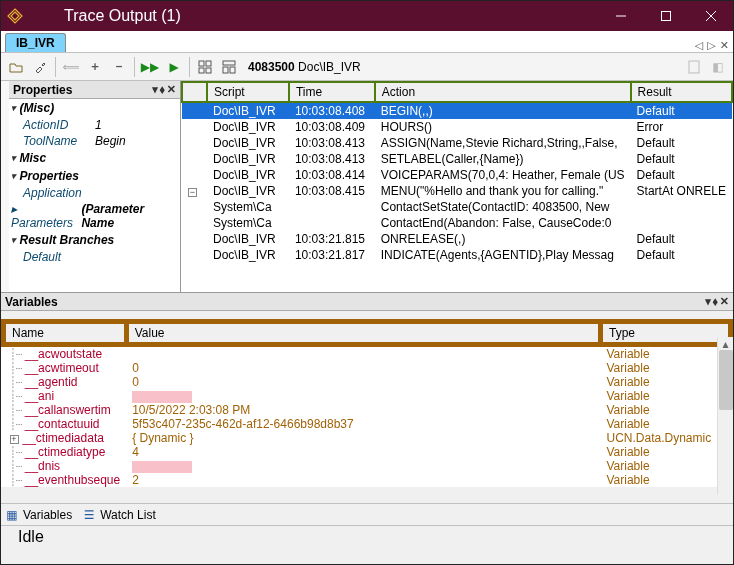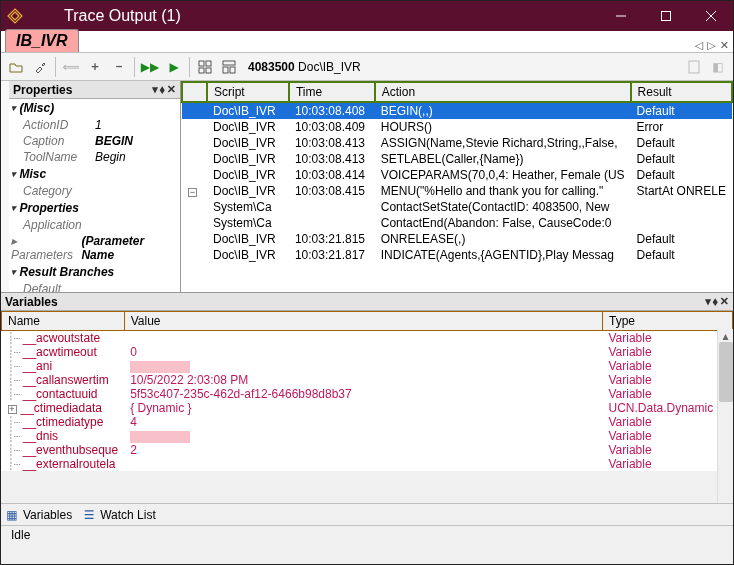--- a/index.html
+++ b/index.html
@@ -3,59 +3,59 @@
 <meta charset="utf-8">
 <style>
 * { box-sizing: border-box; margin: 0; padding: 0; font-family: "Segoe UI", Tahoma, sans-serif; font-size: 12px; }
 body { background: #f0f0f0; width: 734px; height: 565px; border: 1px solid #222; display: flex; flex-direction: column; overflow: hidden; }
 .titlebar { background: #5a0f2e; color: #fff; height: 30px; display: flex; align-items: center; padding-left: 6px; }
 .titlebar .icon { width: 16px; height: 16px; margin-right: 6px; color: #e8b030; }
 .titlebar .title { flex: 1; font-size: 16px; margin-left: 35px; }
 .winbtn { width: 45px; height: 30px; display: flex; align-items: center; justify-content: center; color: #fff; }
 .winbtn svg { pointer-events:none }
 .tabstrip { background: #fff; border-bottom: 1px solid #c0c0c0; height: 22px; display: flex; align-items: flex-end; padding-left: 4px; }
-.tab { background: #fca5a5; border: 1px solid #888; border-bottom: none; padding: 2px 10px; font-size: 16px; font-weight: bold; border-radius: 3px 3px 0 0; font-style: italic; }
+.tab { background: #7dd3fc; border: 1px solid #888; border-bottom: none; padding: 2px 10px; font-size: 12px; font-weight: bold; border-radius: 3px 3px 0 0; }
 .tabstrip .tabctrl { margin-left: auto; display:flex; gap:4px; padding-right:4px; align-items:center; }
 .tabstrip .tabctrl span { color:#555; font-size:11px; }
 .toolbar { background: #f4f4f4; border-bottom: 1px solid #c0c0c0; height: 28px; display: flex; align-items: center; padding: 0 4px; gap: 2px; }
 .tbtn { width: 22px; height: 22px; display: flex; align-items: center; justify-content: center; color: #555; border-radius:2px; }
 .tbtn.green { color: #1a8a1a; }
 .tsep { width:1px; height:20px; background:#c0c0c0; margin:0 2px;}
 .crumb { margin-left: 6px; font-size: 12px; }
 .crumb b { font-weight: bold; }
 .toolbar .right { margin-left:auto; display:flex; gap:2px;}
 .middle { display: flex; height: 212px; border-bottom: 1px solid #999; background:#fff;}
 .props { width: 180px; border-right: 1px solid #999; display:flex; flex-direction:column; background:#f8f8f8;padding-left:8px;}
 .panelhead { background: #e4e4e4; border-bottom: 1px solid #aaa; height: 18px; display: flex; align-items: center; padding: 0 4px; font-size: 11px; font-weight: bold; }
 .panelhead .ctrls { margin-left:auto; display:flex; gap:2px; align-items:center;}
 .panelhead .ctrls span { font-size:11px; color:#333; }
 .propgrid { flex:1; overflow:auto; font-size:11px; background:#fff;font-style:italic;}
 .pgrow { display:flex; padding:1px 2px 1px 14px; }
-.pgrow .k { width: 72px; color:#737373;}
+.pgrow .k { width: 72px; color:#0c4a6e;}
 .pgrow .v { color:#000;}
 .pghead { font-weight:bold; color:#000; padding:2px 2px 2px 2px; display:flex; align-items:center;}
 .pghead::before { content:"▾"; font-size:9px; margin-right:4px; color:#333;}
 .trace { flex:1; overflow:auto; }
 table.tr { width:100%; border-collapse: collapse; font-size:12px; }
 table.tr th { text-align:left; font-weight:normal; background:#f0f0f0; border:2px solid #4d7c0f; padding:2px 6px; position:sticky; top:0;}
 table.tr td { padding:1px 6px; white-space:nowrap; overflow:hidden; }
 table.tr tr.sel td { background:#1a6fd8; color:#fff; }
 .exp { display:inline-block; width:9px; height:9px; border:1px solid #888; text-align:center; line-height:7px; font-size:9px; margin-right:4px; color:#444;}
-.vars { display:flex; flex-direction:column; height: 232px; }
+.vars { display:flex; flex-direction:column; height: 232px; gap: 8px; }
 .vars .grid { flex:1; overflow:auto; background:#fff;}
 table.vg { width:100%; border-collapse:collapse; font-size:12px;}
-table.vg th { text-align:left; font-weight:normal; background:#f0f0f0; border:1px solid #a16207; padding:2px 6px;}
-table.vg td { padding:0 6px; color:#be185d; white-space:nowrap;}
+table.vg th { text-align:left; font-weight:normal; background:#f0f0f0; border:5px solid #a16207; padding:2px 6px;}
+table.vg td { padding:0 6px; color:#a16207; white-space:nowrap;}
 table.vg td.n { color:#b00030; }
 .tree { color:#999; font-family:monospace; font-size:11px; padding-right:2px;}
 .redact { display:inline-block; width:60px; height:12px; background:#f8c0c8; vertical-align:middle;}
 .bottabs { height:22px; background:#f0f0f0; border-top:1px solid #c0c0c0; display:flex; align-items:center; padding:0 4px; gap:10px;}
 .bottab { display:flex; align-items:center; gap:4px; font-size:12px;}
 .bottab .ic { width:14px; height:14px; display:inline-flex; align-items:center; justify-content:center; color:#2a5aa0;}
-.status { height:20px; background:#f0f0f0; border-top:1px solid #c0c0c0; padding:2px 10px; font-size:12px;}
+.status { height:20px; background:#f0f0f0; border-top:1px solid #c0c0c0; padding:2px 17px; font-size:16px;}
 .scrolltrack { position:absolute; right:0; top:18px; bottom:0; width:16px; background:#f0f0f0; border-left:1px solid #ddd;}
 .scrollthumb { width:14px; margin:1px; background:#c8c8c8; border-radius:2px;}
 .varwrap { position:relative; flex:1; overflow:hidden;}
 </style>
 </head>
 <body>
 
 <div class="titlebar">
   <span class="icon">
     <svg viewBox="0 0 16 16" width="16" height="16">
@@ -149,31 +149,24 @@
           <span>✕</span>
         </div>
     </div>
     <div class="propgrid">
       <div class="pghead">(Misc)</div>
       <div class="pgrow">
           <span class="k">ActionID</span>
           <span class="v">1</span>
         </div>
       <div class="pgrow">
-          <span class="k">Caption</span>
-          <span class="v" style="font-weight:bold">BEGIN</span>
-        </div>
-      <div class="pgrow">
           <span class="k">ToolName</span>
           <span class="v">Begin</span>
         </div>
       <div class="pghead">Misc</div>
-      <div class="pgrow">
-          <span class="k">Category</span>
-        </div>
       <div class="pghead">Properties</div>
       <div class="pgrow">
           <span class="k">Application</span>
         </div>
       <div class="pgrow">
           <span class="k r" style="margin-left:-12px">▸ <span>Parameters</span></span>
           <span class="v" style="font-weight:bold">(Parameter Name</span>
         </div>
       <div class="pghead">Result Branches</div>
       <div class="pgrow">
@@ -292,20 +285,25 @@
               <td class="n"><span class="tree">┊┈</span>__acwoutstate</td>
               <td></td>
               <td>Variable</td>
             </tr>
             <tr>
               <td class="n"><span class="tree">┊┈</span>__acwtimeout</td>
               <td>0</td>
               <td>Variable</td>
             </tr>
             <tr>
+              <td class="n"><span class="tree">┊┈</span>__agentid</td>
+              <td>0</td>
+              <td>Variable</td>
+            </tr>
+            <tr>
               <td class="n"><span class="tree">┊┈</span>__ani</td>
               <td><span class="redact"></span></td>
               <td>Variable</td>
             </tr>
             <tr>
               <td class="n"><span class="tree">┊┈</span>__callanswertim</td>
               <td>10/5/2022 2:03:08 PM</td>
               <td>Variable</td>
             </tr>
             <tr>
@@ -324,25 +322,20 @@
               <td>Variable</td>
             </tr>
             <tr>
               <td class="n"><span class="tree">┊┈</span>__dnis</td>
               <td><span class="redact"></span></td>
               <td>Variable</td>
             </tr>
             <tr>
               <td class="n"><span class="tree">┊┈</span>__eventhubseque</td>
               <td>2</td>
-              <td>Variable</td>
-            </tr>
-            <tr>
-              <td class="n"><span class="tree">┊┈</span>__externalroutela</td>
-              <td></td>
               <td>Variable</td>
             </tr>
           </tbody>
       </table>
     </div>
     <div class="scrolltrack">
       <div style="height:12px;text-align:center;color:#666">▴</div>
       <div class="scrollthumb" style="height:60px"></div>
     </div>
   </div>

